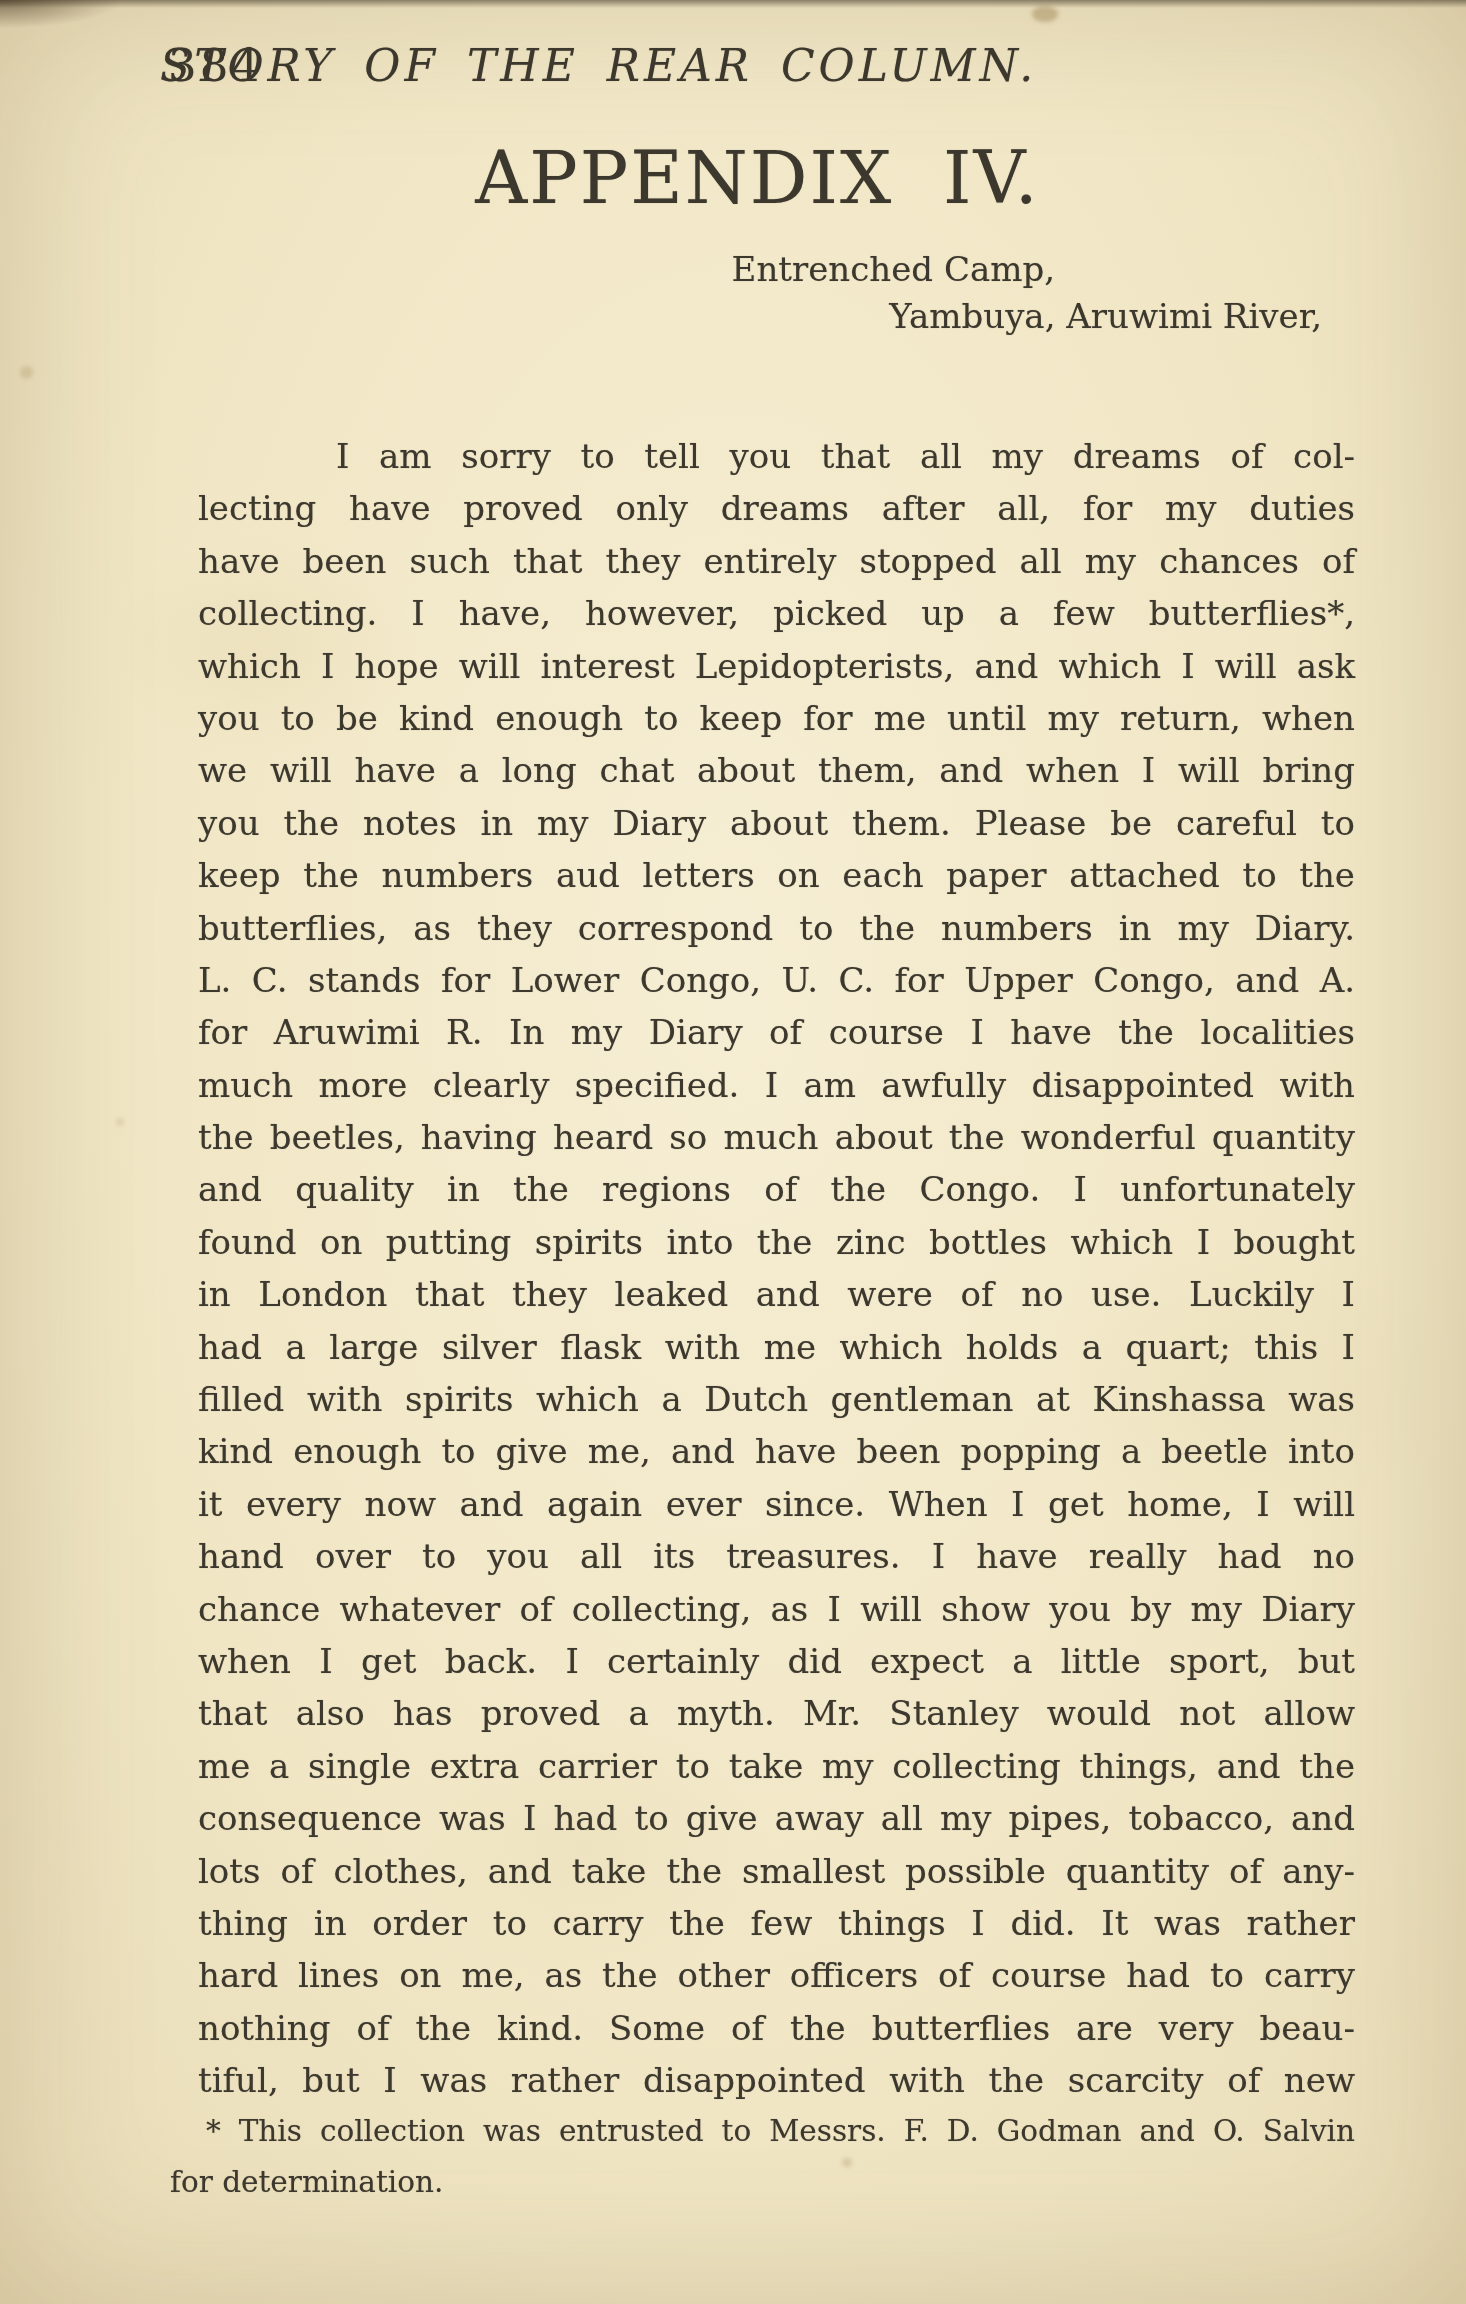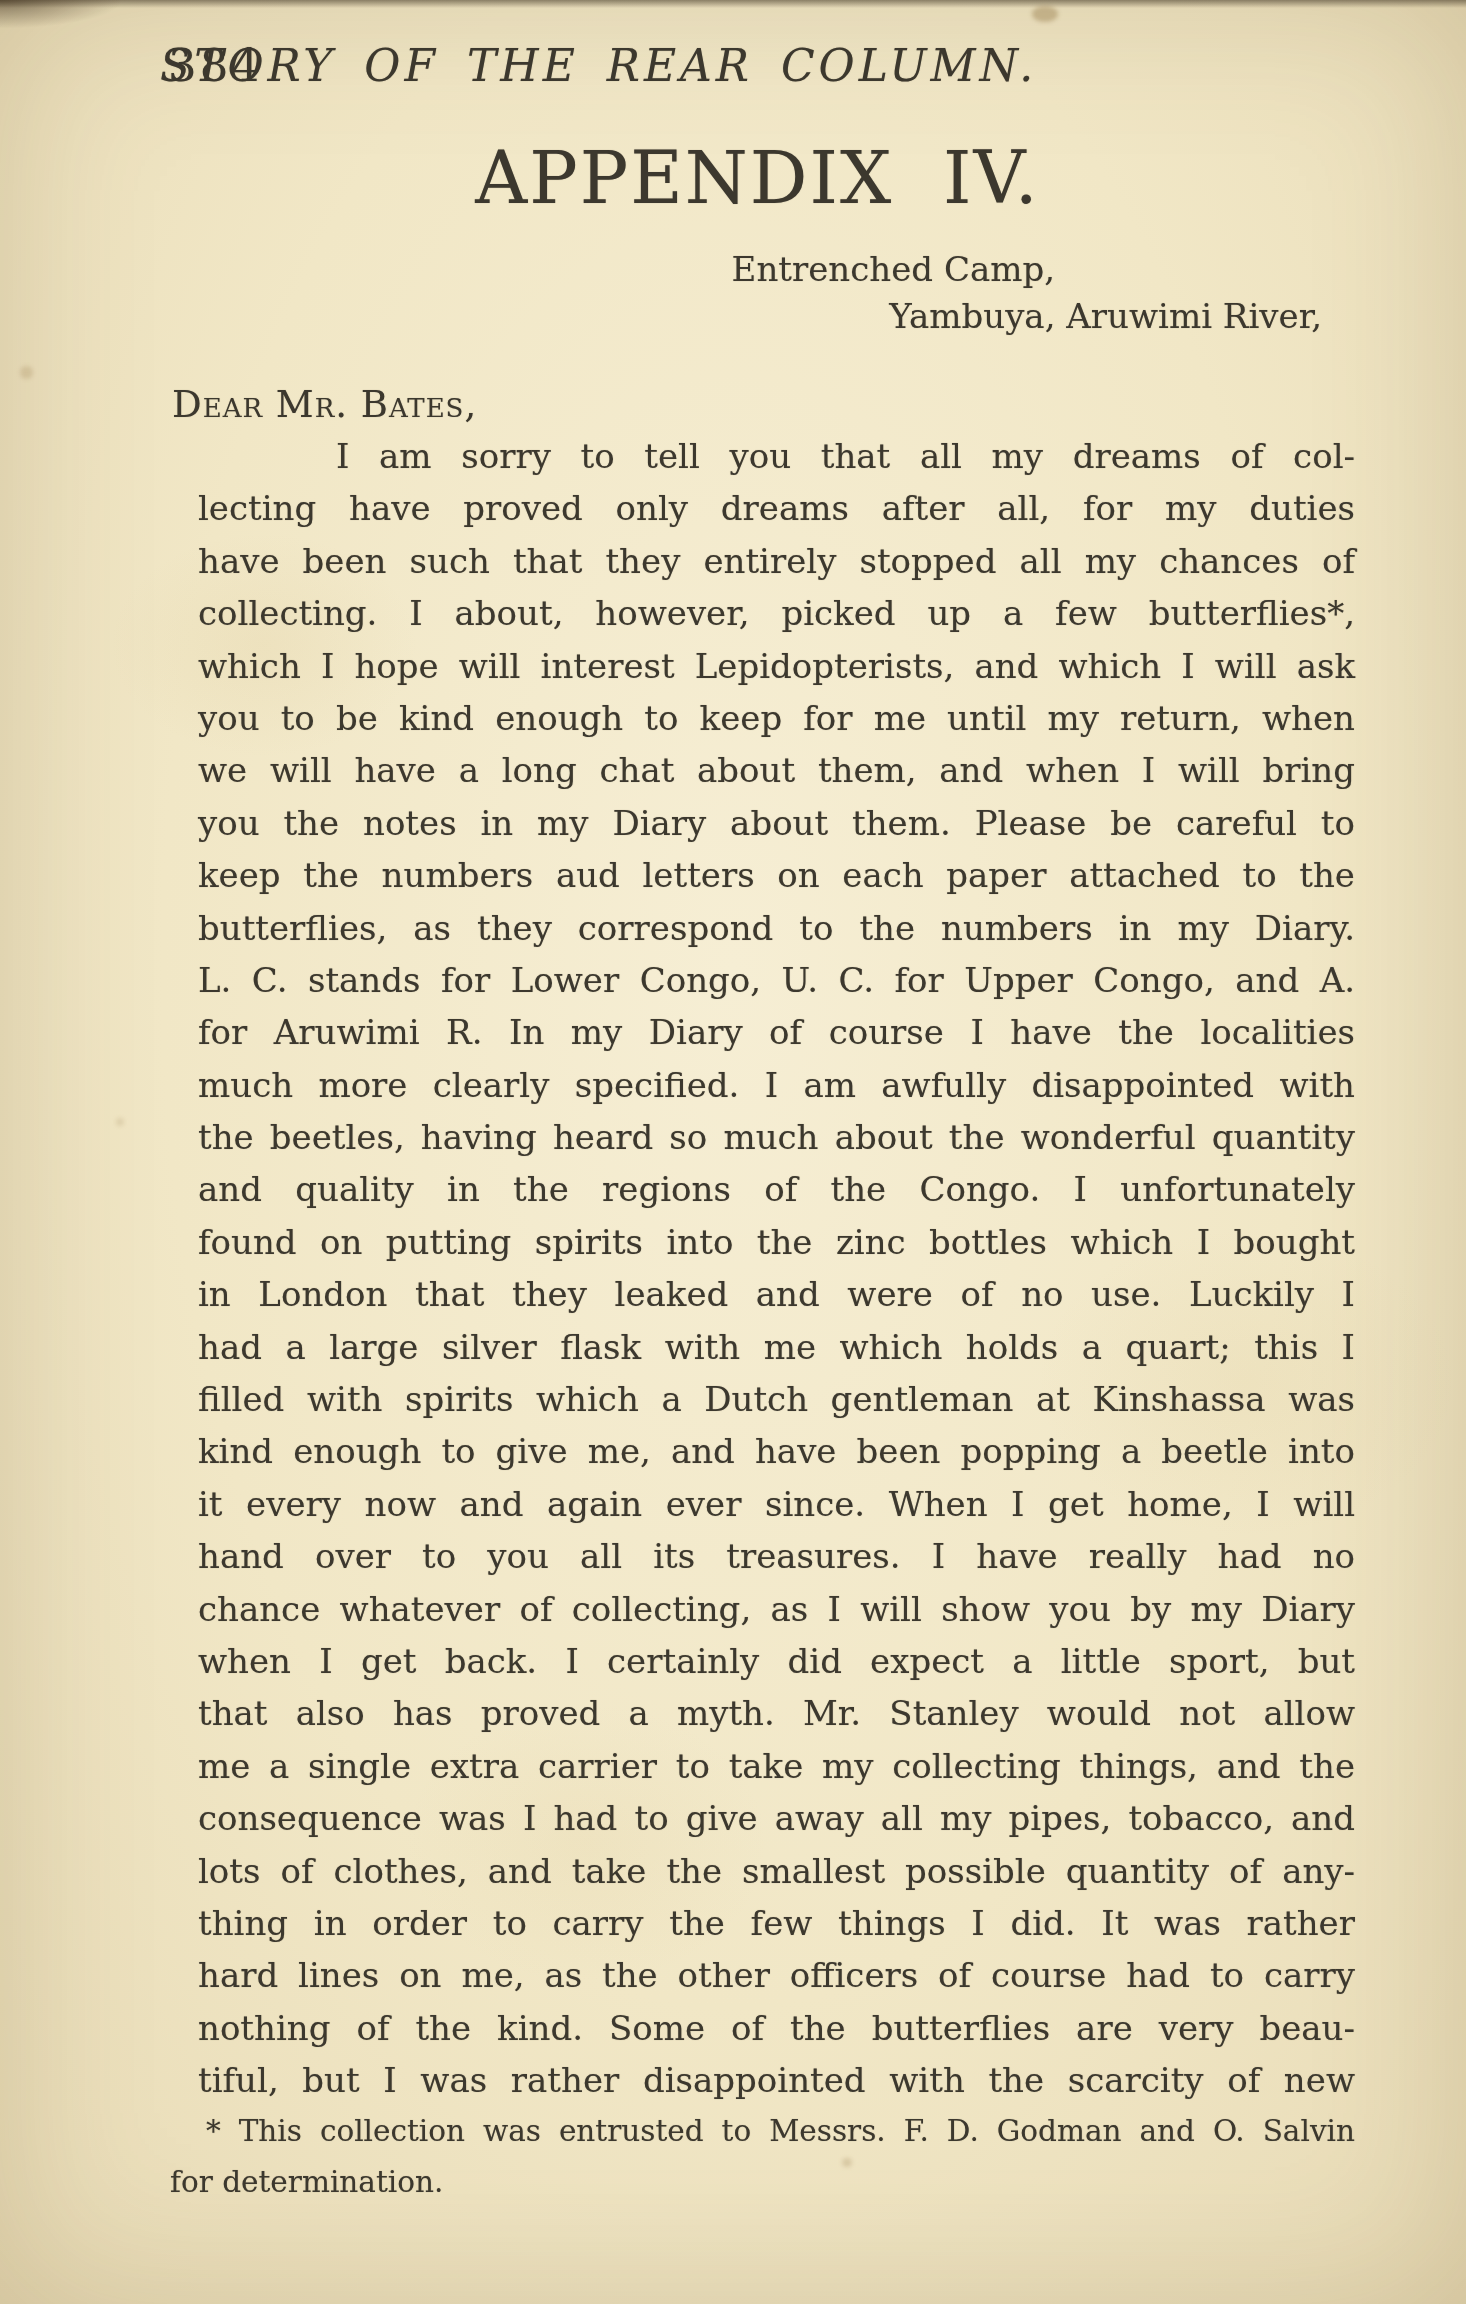--- a/index.html
+++ b/index.html
@@ -97,27 +97,26 @@
     <div class="running-header">STORY OF THE REAR COLUMN.</div>
   </div>
 
   <h1 class="appendix-title">APPENDIX  IV.</h1>
 
   <div class="dateline">
     <div class="dl1">Entrenched Camp,</div>
     <div class="dl2">Yambuya, Aruwimi River,</div>
   </div>
 
-  <div class="salutation">Dear Mr. Bates,</div>
 
   <div class="body-block">
     <div class="bline indent">I am sorry to tell you that all my dreams of col-</div>
     <div class="bline">lecting have proved only dreams after all, for my duties</div>
     <div class="bline">have been such that they entirely stopped all my chances of</div>
-    <div class="bline">collecting. I about, however, picked up a few butterflies*,</div>
+    <div class="bline">collecting. I have, however, picked up a few butterflies*,</div>
     <div class="bline">which I hope will interest Lepidopterists, and which I will ask</div>
     <div class="bline">you to be kind enough to keep for me until my return, when</div>
     <div class="bline">we will have a long chat about them, and when I will bring</div>
     <div class="bline">you the notes in my Diary about them. Please be careful to</div>
     <div class="bline">keep the numbers aud letters on each paper attached to the</div>
     <div class="bline">butterflies, as they correspond to the numbers in my Diary.</div>
     <div class="bline">L. C. stands for Lower Congo, U. C. for Upper Congo, and A.</div>
     <div class="bline">for Aruwimi R. In my Diary of course I have the localities</div>
     <div class="bline">much more clearly specified. I am awfully disappointed with</div>
     <div class="bline">the beetles, having heard so much about the wonderful quantity</div>

